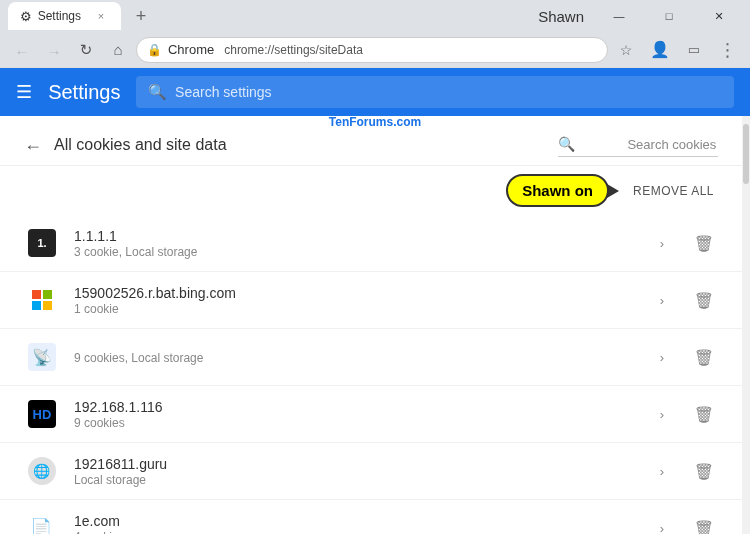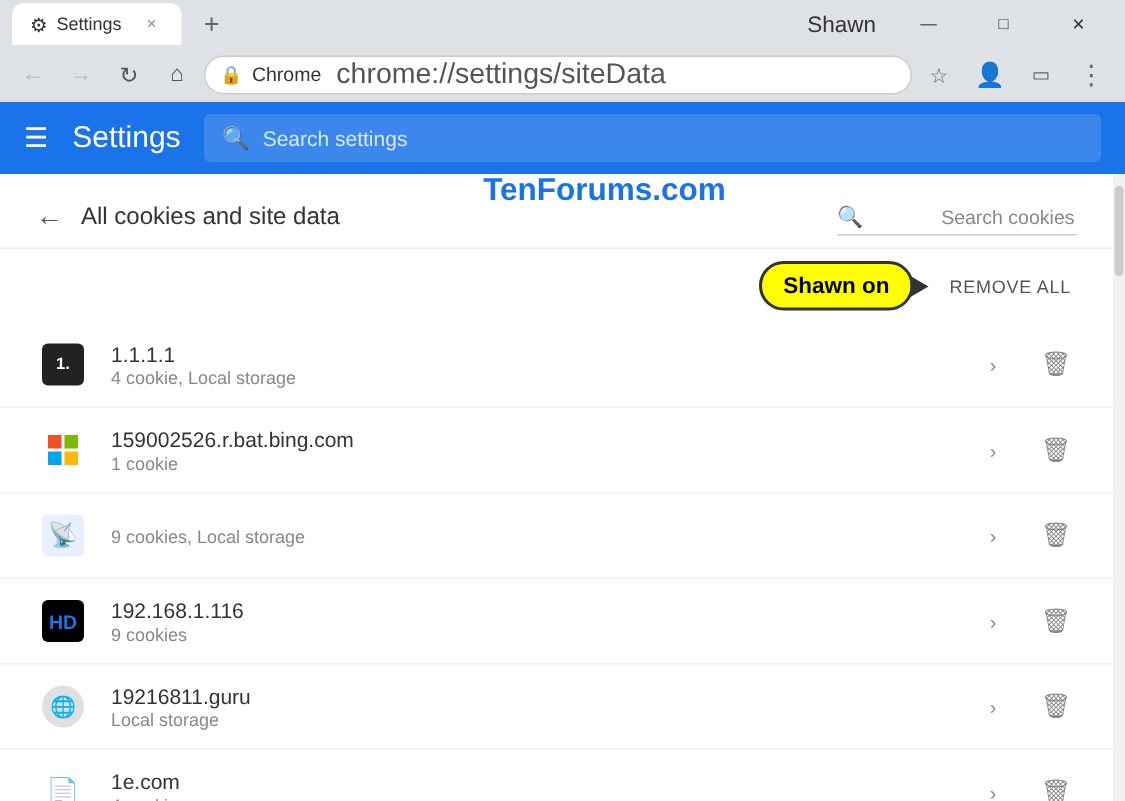--- a/index.html
+++ b/index.html
@@ -44,21 +44,21 @@
       cursor: pointer; border-radius: 50%; color: #555; font-size: 15px;
     }
     .nav-btn.disabled { color: #bbb; cursor: default; }
     .address-box {
       flex: 1; display: flex; align-items: center; background: #fff;
       border-radius: 20px; height: 26px; padding: 0 10px; gap: 6px;
       border: 1px solid #ccc; font-size: 13px; color: #333;
     }
     .address-icon { color: #1a73e8; font-size: 12px; }
     .address-site { color: #333; font-weight: 500; font-size: 13px; margin-right: 4px; }
-    .address-path { color: #555; font-size: 19px; }
+    .address-path { color: #555; font-size: 12px; }
     .address-right { display: flex; align-items: center; gap: 6px; }
     .addr-action-btn {
       width: 28px; height: 28px; display: flex; align-items: center; justify-content: center;
       cursor: pointer; border-radius: 50%; color: #666; font-size: 14px;
     }
 
     
     .chrome-header {
       background: #1a73e8; height: 48px; display: flex; align-items: center;
       padding: 0 16px; gap: 16px;
@@ -68,23 +68,22 @@
     .header-search {
       flex: 1; display: flex; align-items: center; background: rgba(255,255,255,0.15);
       border-radius: 4px; height: 32px; padding: 0 12px; gap: 8px; cursor: text;
     }
     .header-search-icon { color: rgba(255,255,255,0.8); font-size: 15px; }
     .header-search-text { color: rgba(255,255,255,0.8); font-size: 14px; }
 
     
     .watermark {
       position: absolute; top: 115px; left: 50%; transform: translateX(-50%);
-      color: #1a73e8; font-size: 21px; font-weight: bold; z-index: 10;
+      color: #1a73e8; font-size: 12px; font-weight: bold; z-index: 10;
       pointer-events: none;
-      margin-left: 28px;
     }
 
     
     .content-area {
       display: flex; height: calc(534px - 32px - 36px - 48px); background: #fff;
     }
     .main-panel {
       flex: 1; overflow: hidden; position: relative; padding: 0;
     }
 
@@ -237,21 +236,21 @@
     </div>
 
     <div class="cookie-list">
 
       <div class="cookie-item">
         <div class="cookie-icon">
           <div style="width:28px;height:28px;background:#222;border-radius:4px;display:flex;align-items:center;justify-content:center;color:#fff;font-size:11px;font-weight:bold;">1.</div>
         </div>
         <div class="cookie-info">
           <div class="cookie-domain">1.1.1.1</div>
-          <div class="cookie-meta">4 cookie, Local storage</div>
+          <div class="cookie-meta">3 cookie, Local storage</div>
         </div>
         <div class="cookie-chevron">›</div>
         <div class="cookie-delete">🗑</div>
       </div>
 
       <div class="cookie-item">
         <div class="cookie-icon">
           <div class="bing-grid">
             <div class="bing-g1"></div>
             <div class="bing-g2"></div>

